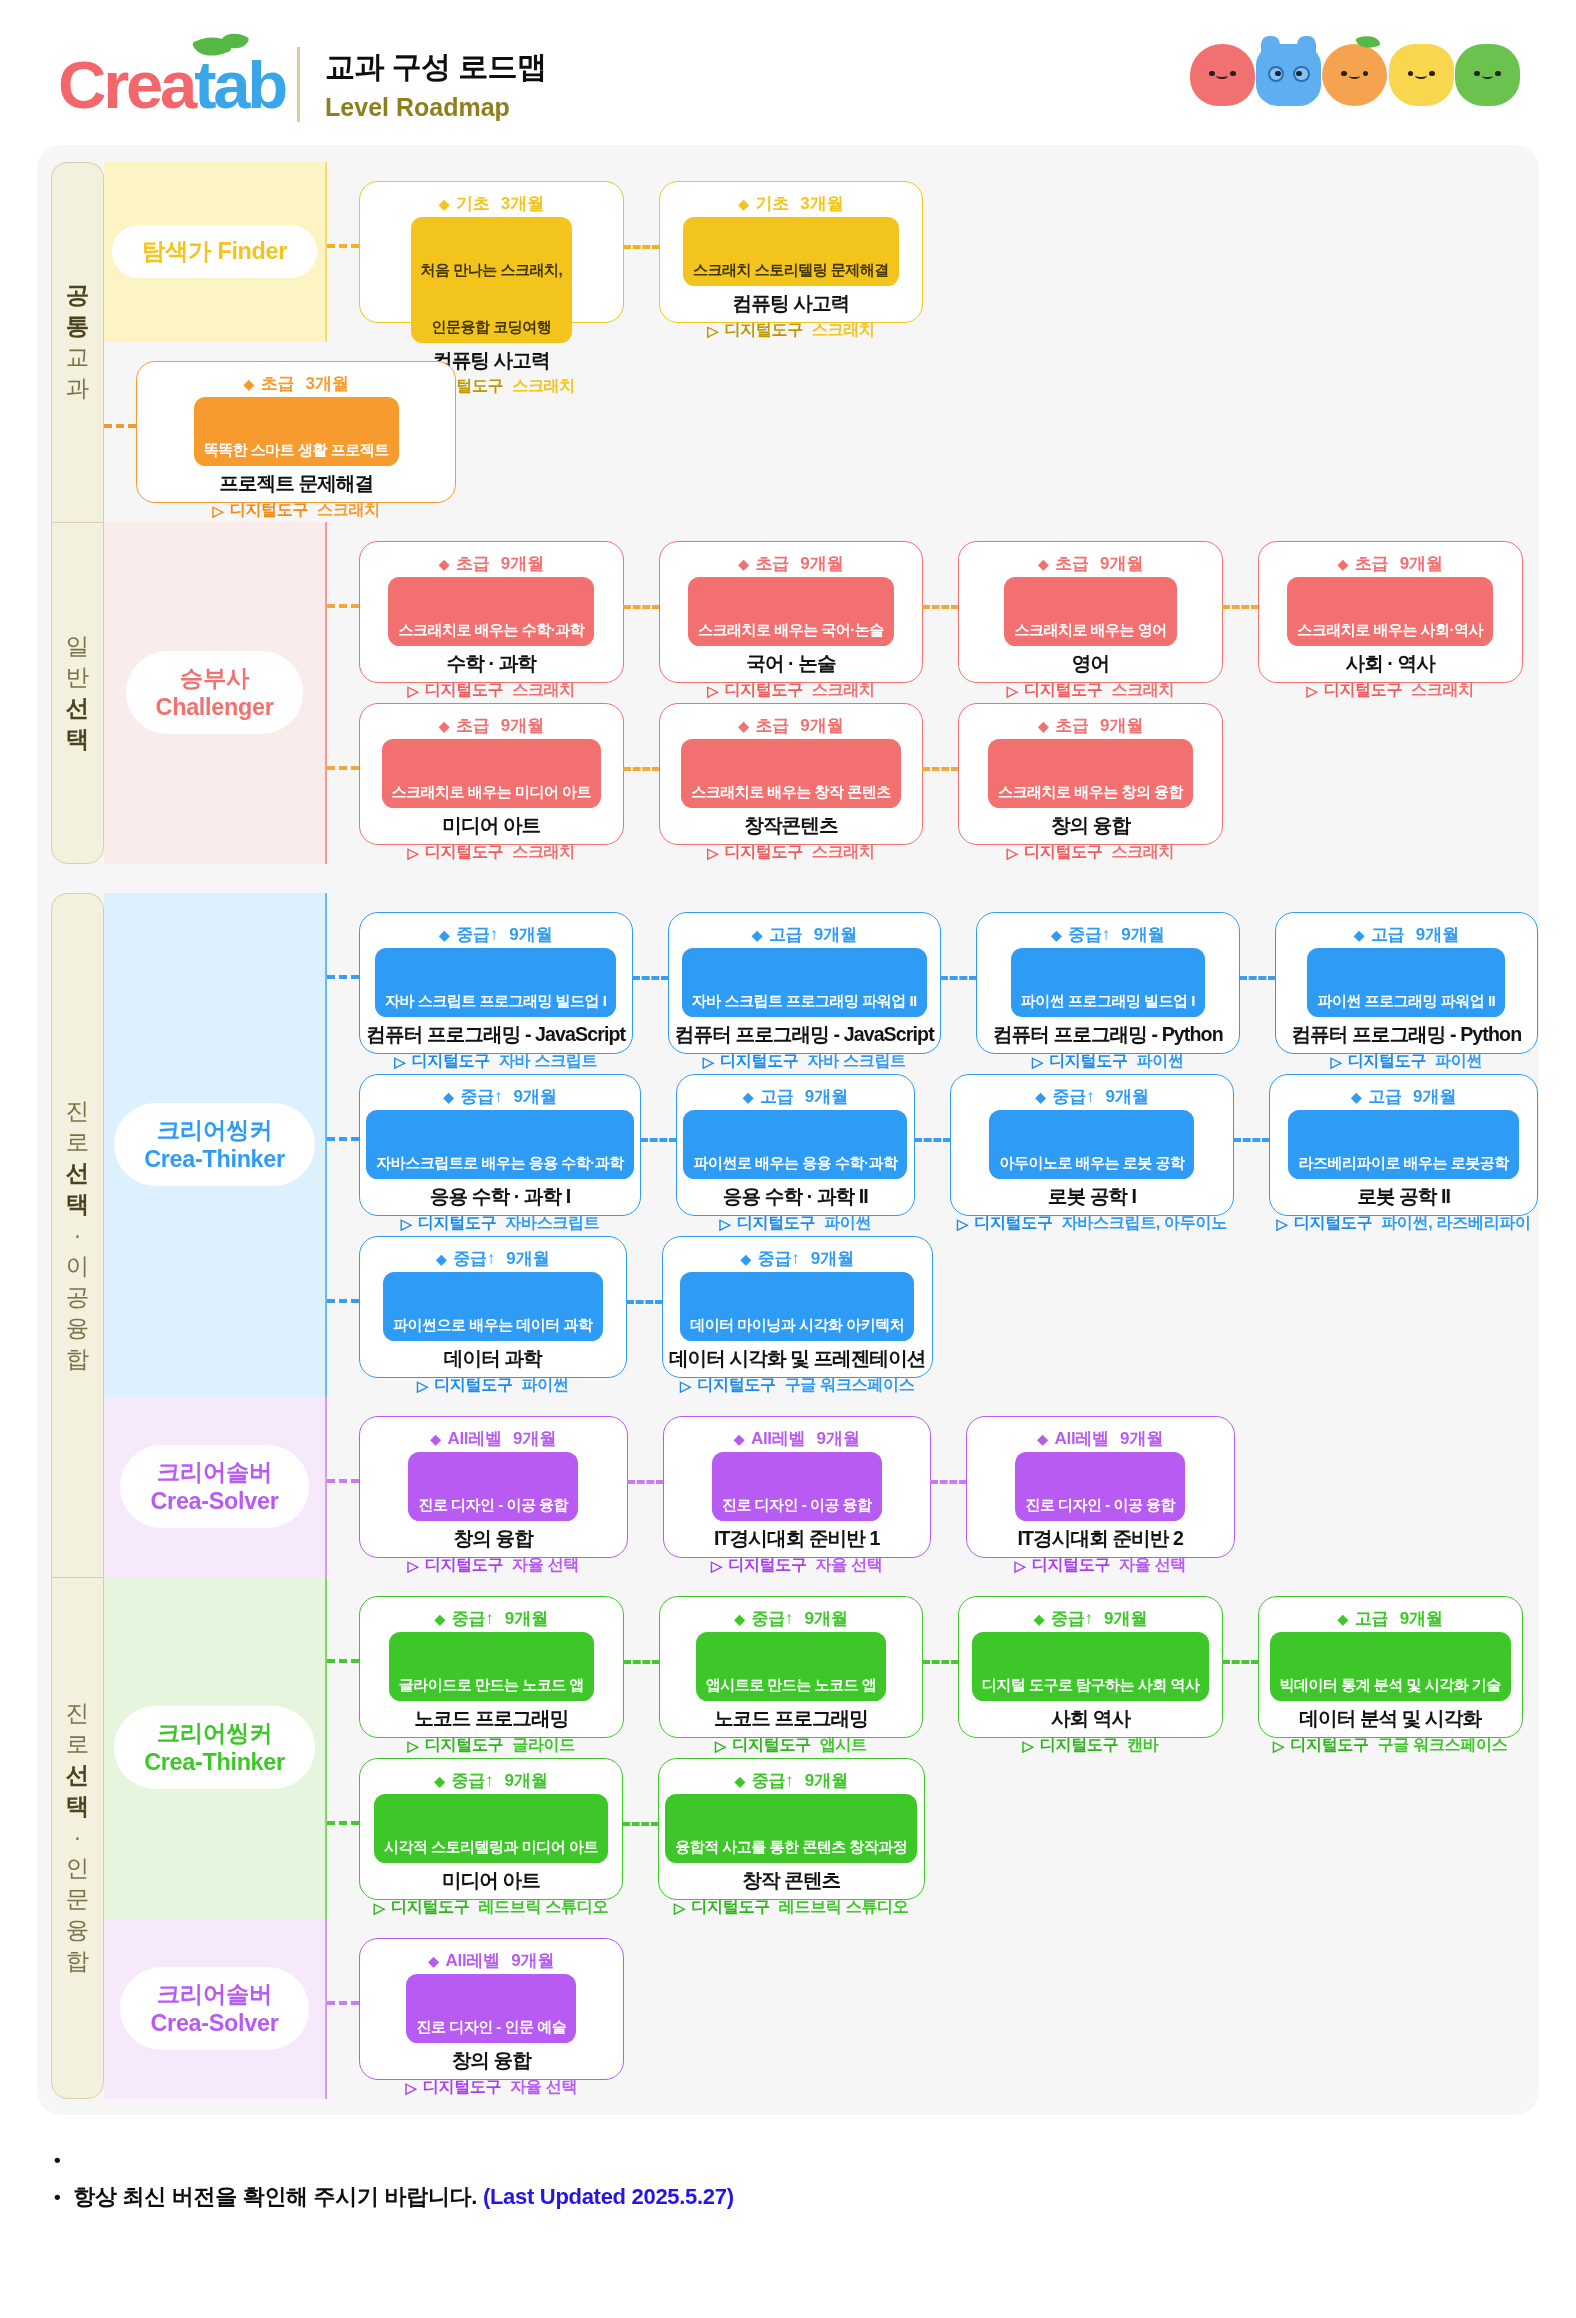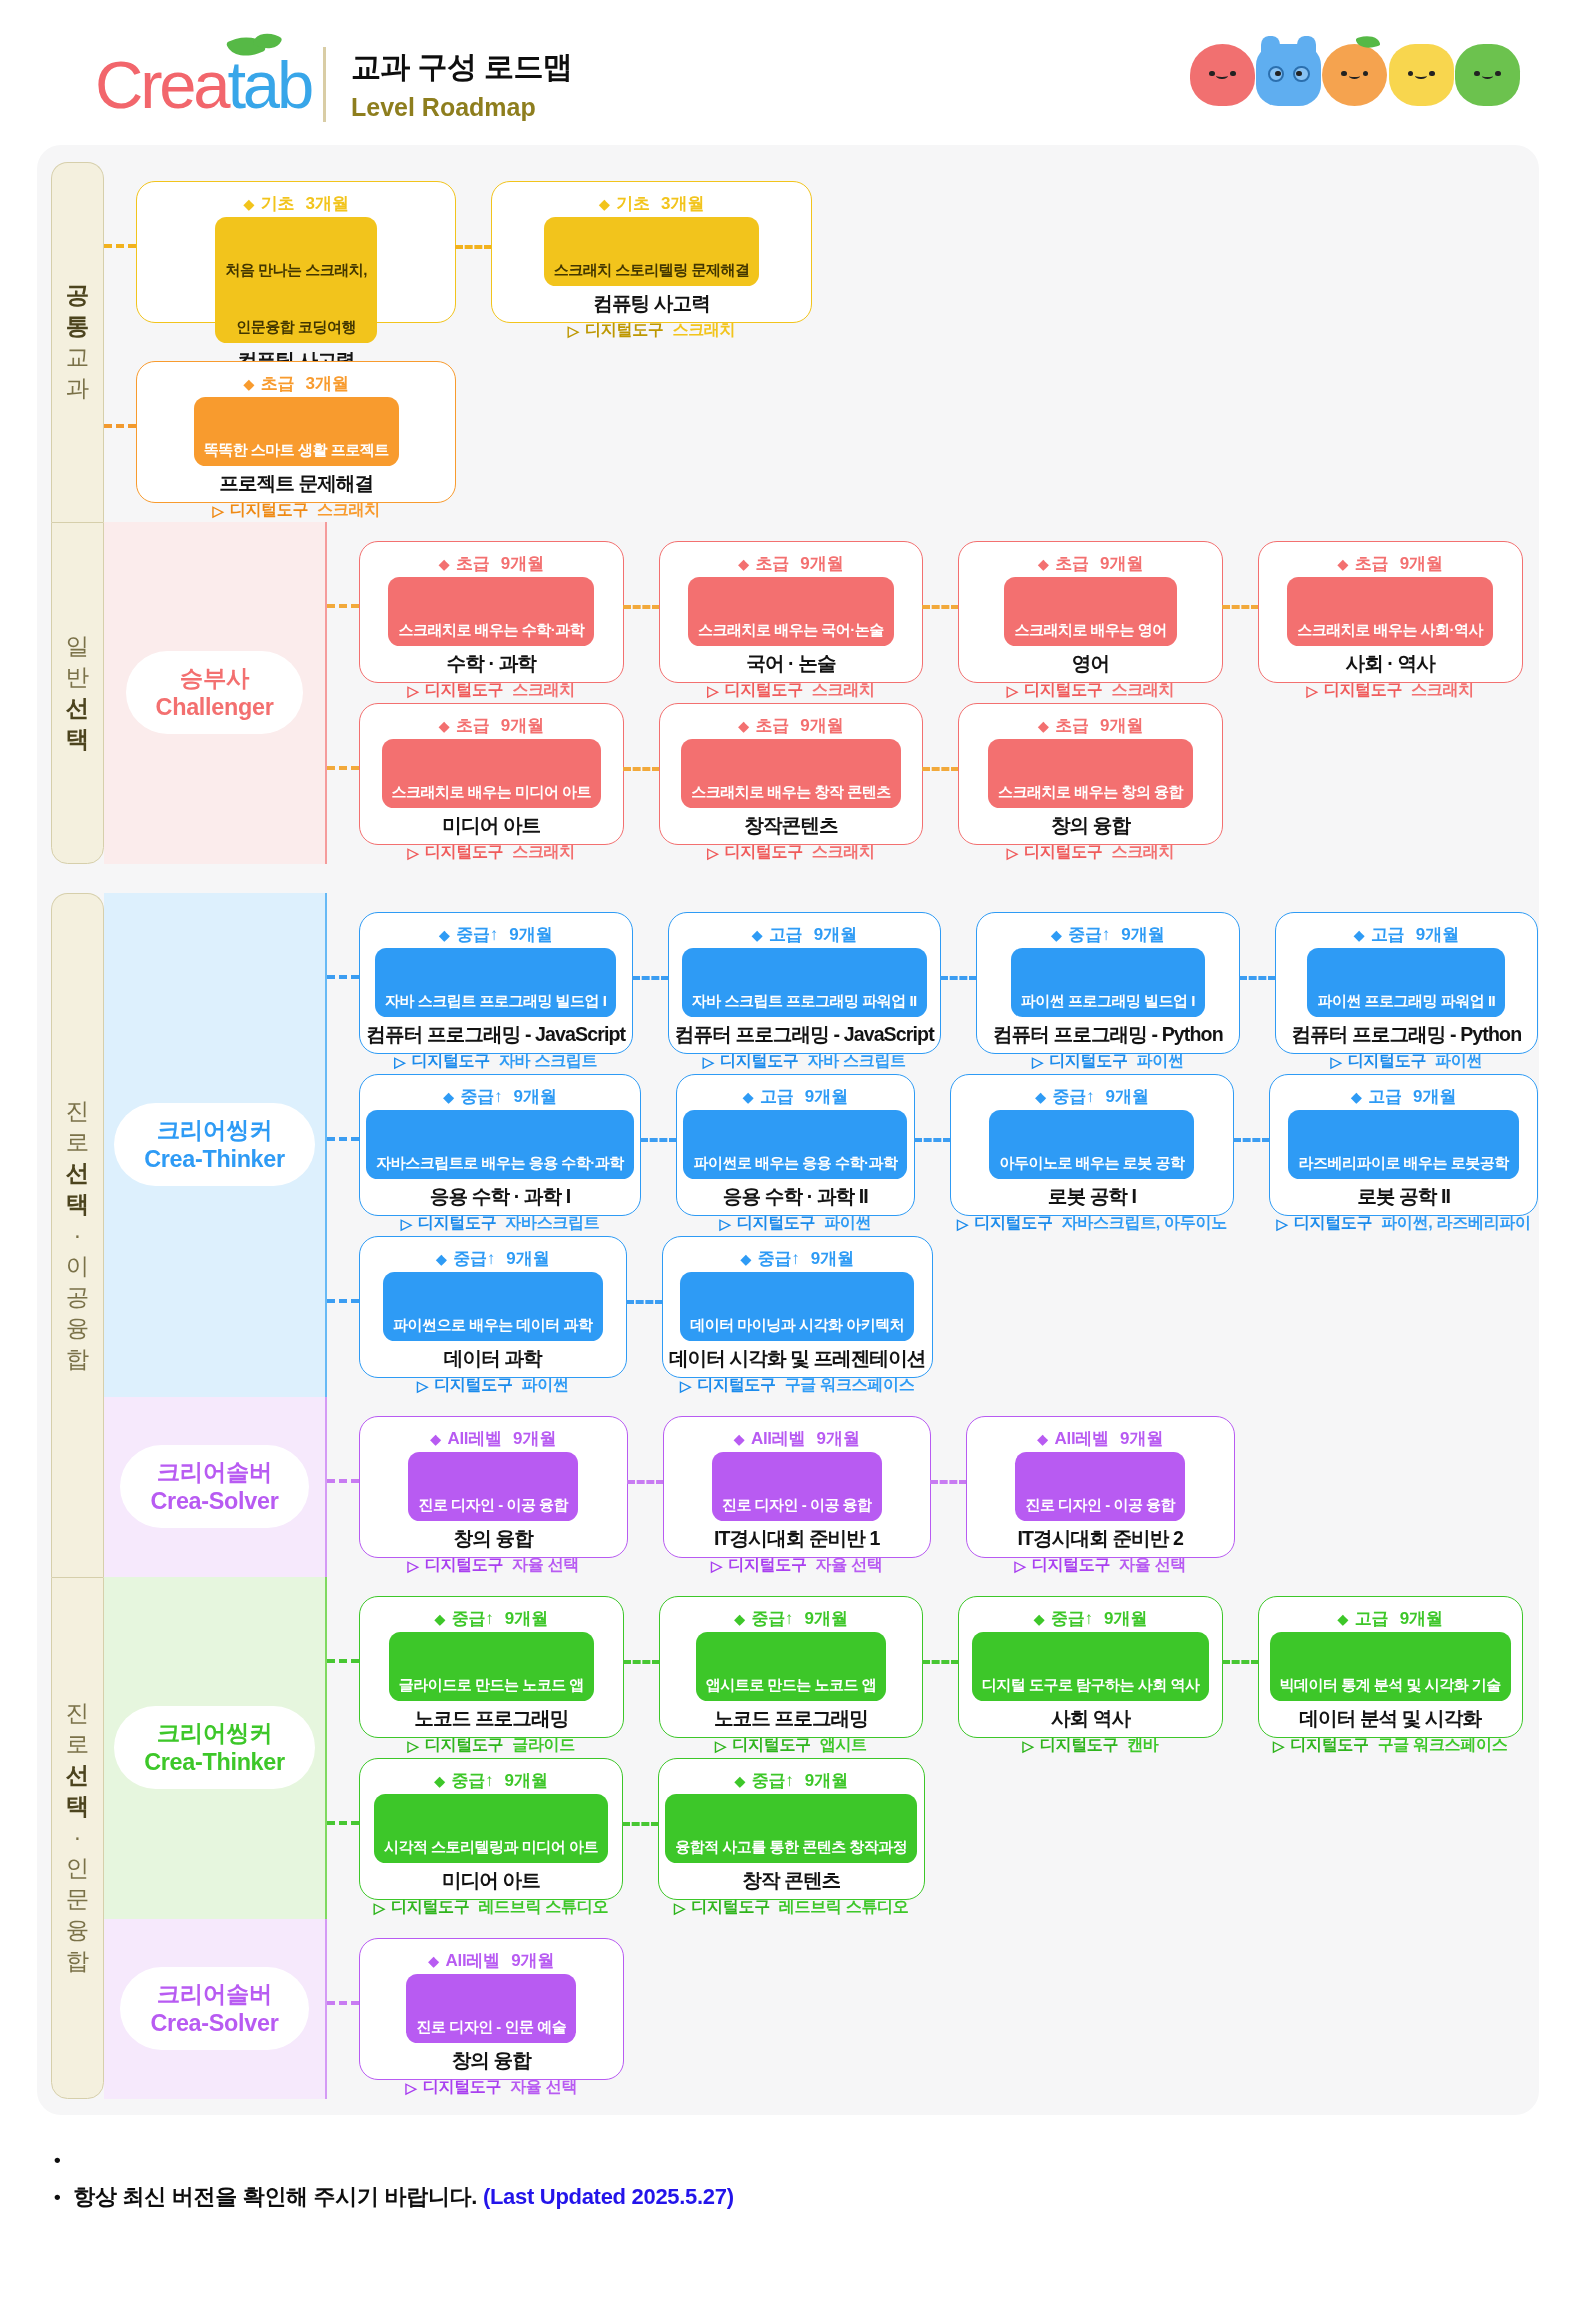--- a/index.html
+++ b/index.html
@@ -5,21 +5,21 @@
   * { box-sizing: border-box; margin: 0; padding: 0; }
   html,body { background:#ffffff; }
   body {
     width: 1576px; height: 2319px;
     font-family: "Liberation Sans", sans-serif;
     color:#111; overflow:hidden; position:relative;
   }
 
   
   .header { display:flex; align-items:center; padding:47px 57px 23px 58px; position:relative; }
-  .logo { font-size:67px; font-weight:400; letter-spacing:-3.2px; line-height:1; display:flex;margin-left:37px; }
+  .logo { font-size:67px; font-weight:700; letter-spacing:-3.2px; line-height:1; display:flex; }
   .logo .p1 { color:#F2666C; }
   .logo .p2 { color:#38A6E9; position:relative; }
   .leaf { position:absolute; background:#56B946; border-radius:3.8px 100% 3.8px 100%; }
   .leaf.l1 { width:34px; height:23px; top:-16.5px; left:1.3px; transform:rotate(-24deg); }
   .leaf.l2 { width:25px; height:17.7px; top:-19px; left:28px; transform:rotate(26deg) scaleX(-1); }
   .title-block { margin-left:12px; padding-left:25px; border-left:3.8px solid #D9CDA5; }
   .title-ko { font-size:30px; font-weight:800; color:#0e0e0e; letter-spacing:-0.6px; }
   .title-en { font-size:25px; font-weight:700; color:#8E7E1E; margin-top:5px; letter-spacing:0; }
 
   
@@ -177,20 +177,25 @@
     <div class="roadmap-group">
       <div class="curriculum-section sec-first">
         <div class="side-label">
           <span class="ch b">공</span>
           <span class="ch b">통</span>
           <span class="ch">교</span>
           <span class="ch">과</span>
         </div>
         <div class="bands">
           <div class="band t-yellow">
+            <div class="band-cell">
+              <div class="band-pill">
+                <div class="bpl">탐색가 Finder</div>
+              </div>
+            </div>
             <div class="rows">
               <div class="row">
                 <div class="card">
                   <div class="lvl">
                     <span class="dm">◆</span>
                     <span class="nm">기초</span>
                     <span class="dur">3개월</span>
                   </div>
                   <div class="pill-zone">
                     <div class="cpill">

